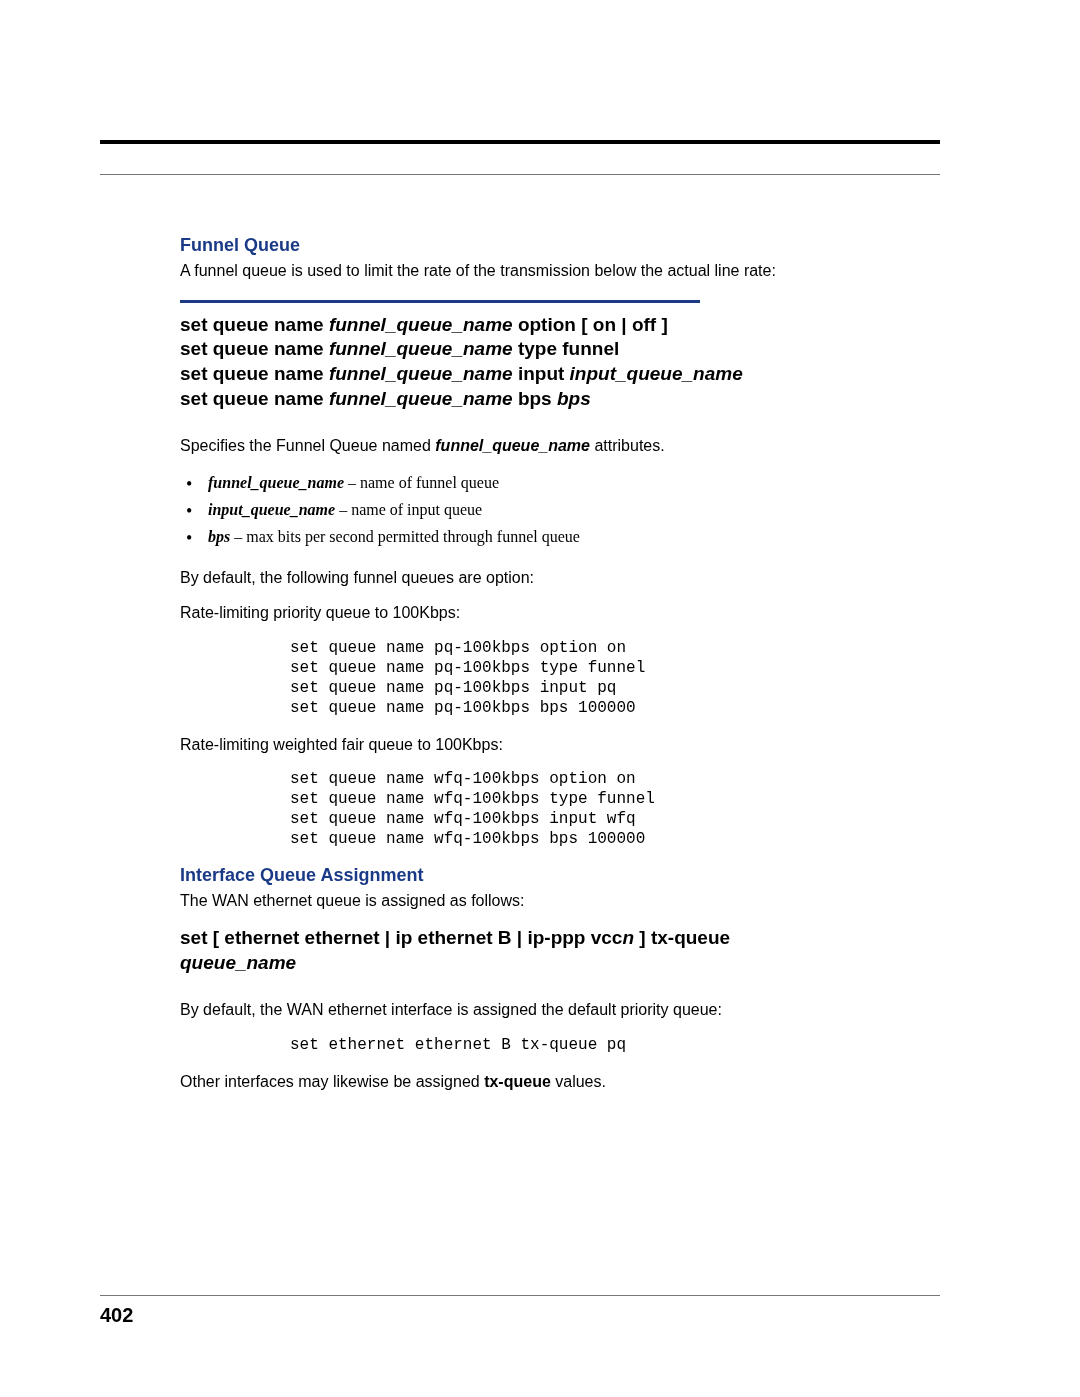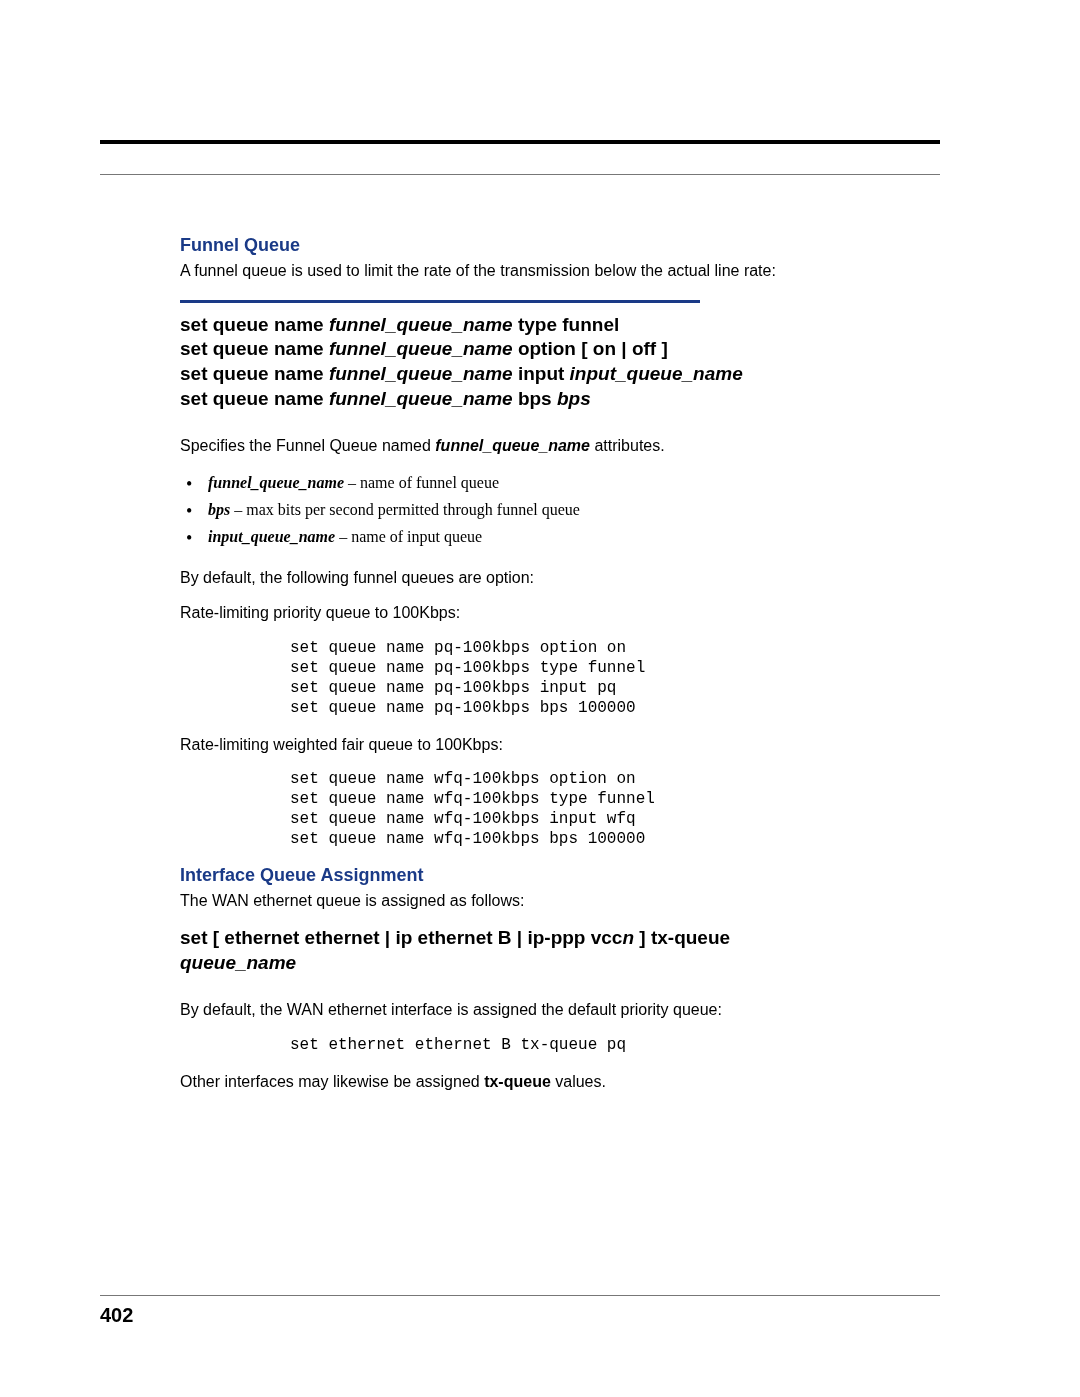--- a/index.html
+++ b/index.html
@@ -111,41 +111,41 @@
 
   <div class="content">
 
     <div class="sec-head">Funnel Queue</div>
     <div class="p">A funnel queue is used to limit the rate of the transmission below the actual line rate:</div>
 
     <hr class="blue-rule">
 
     <div class="cmd-block">
       <div>
-        <span>set queue name </span><span class="ital">funnel_queue_name</span><span> type funnel</span>
+        <span>set queue name </span><span class="ital">funnel_queue_name</span><span> option [ on | off ]</span>
       </div>
       <div>
-        <span>set queue name </span><span class="ital">funnel_queue_name</span><span> option [ on | off ]</span>
+        <span>set queue name </span><span class="ital">funnel_queue_name</span><span> type funnel</span>
       </div>
       <div>
         <span>set queue name </span><span class="ital">funnel_queue_name</span><span> input </span><span class="ital">input_queue_name</span>
       </div>
       <div>
         <span>set queue name </span><span class="ital">funnel_queue_name</span><span> bps </span><span class="ital">bps</span>
       </div>
     </div>
 
     <div class="p">
       <span>Specifies the Funnel Queue named </span><span class="term">funnel_queue_name</span><span> attributes.</span>
     </div>
 
     <ul class="bullets">
       <li><span class="term">funnel_queue_name</span><span> – name of funnel queue</span></li>
+      <li><span class="term">input_queue_name</span><span> – name of input queue</span></li>
       <li><span class="term">bps</span><span> – max bits per second permitted through funnel queue</span></li>
-      <li><span class="term">input_queue_name</span><span> – name of input queue</span></li>
     </ul>
 
     <div class="p">By default, the following funnel queues are option:</div>
 
     <div class="p">Rate-limiting priority queue to 100Kbps:</div>
     <div class="code">set queue name pq-100kbps option on
 set queue name pq-100kbps type funnel
 set queue name pq-100kbps input pq
 set queue name pq-100kbps bps 100000</div>
 

